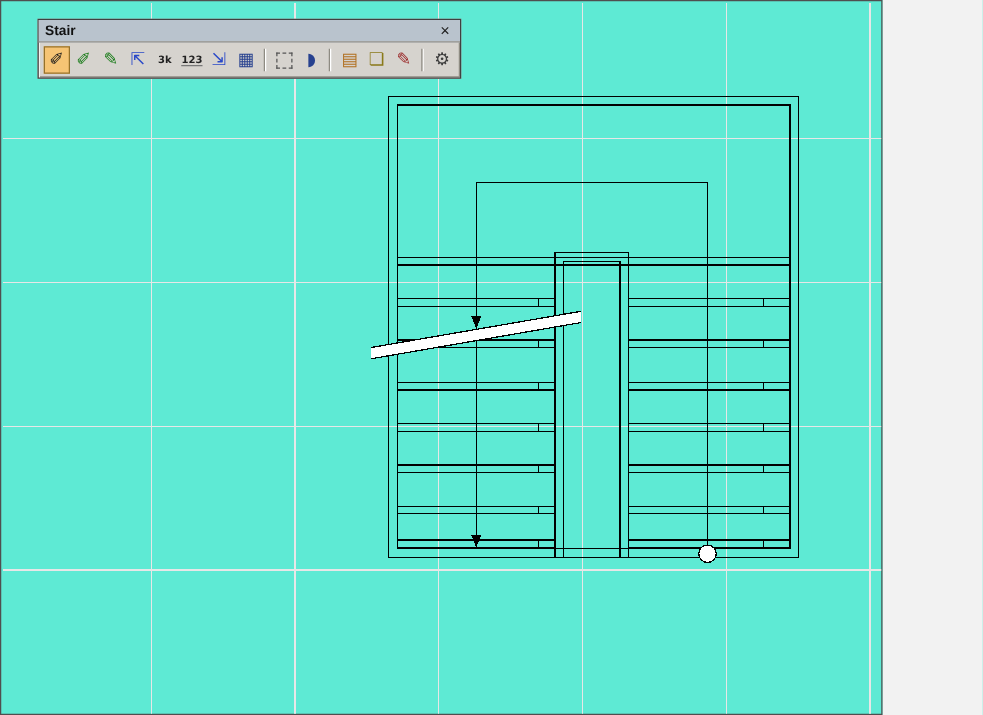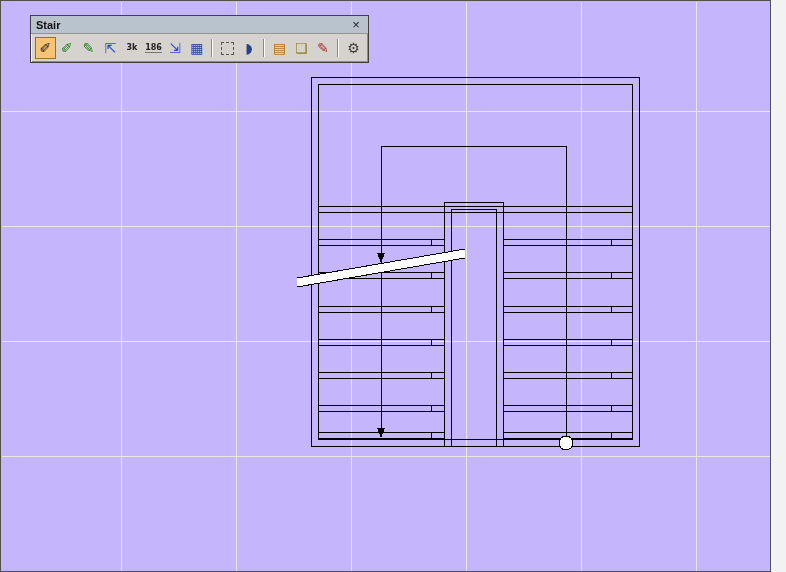--- a/index.html
+++ b/index.html
@@ -1,18 +1,18 @@
 <!DOCTYPE html>
 <html style="--line: #000000; --grid: #e7e7e7; --palette-bg: #d6d3ce; --titlebar-bg: #b9c3cd; --selected-tool-bg: #f6c474; --selected-tool-border: #96712a; --window-border: #4f4f4f;"><head>
 <meta charset="utf-8">
 <style>
   html,body{margin:0;padding:0;background:#f2f2f2;font-family:"Liberation Sans",sans-serif;}
   #window{
-    position:relative;width:771px;height:572px;box-sizing:border-box;
-    background:#c4b5fd;border:1px solid var(--window-border,#4f4f4f);overflow:hidden;
+    position:relative;width:706px;height:572px;box-sizing:border-box;
+    background:#5eead4;border:1px solid var(--window-border,#4f4f4f);overflow:hidden;
   }
   #window > svg{position:absolute;left:0;top:0;}
   .toolbar{
     position:absolute;left:29px;top:14px;width:337px;z-index:10;
     background:var(--palette-bg,#d6d3ce);
     border:1px solid #404040;
     box-shadow:inset 1px 1px 0 #f4f3ef, inset -1px -1px 0 #8f8c83;
   }
   .titlebar{
     height:17px;display:flex;align-items:center;padding:0 5px;
@@ -141,21 +141,21 @@
         <button class="tb-btn">
           <span class="tb-glyph" style="color: rgb(27, 124, 27);">✎</span>
         </button>
         <button class="tb-btn">
           <span class="tb-glyph" style="color: rgb(42, 73, 200);">⇱</span>
         </button>
         <button class="tb-btn">
           <span class="tb-glyph small" style="color: rgb(34, 34, 34);">3k</span>
         </button>
         <button class="tb-btn">
-          <span class="tb-glyph small underline" style="color: rgb(34, 34, 34);">186</span>
+          <span class="tb-glyph small underline" style="color: rgb(34, 34, 34);">123</span>
         </button>
         <button class="tb-btn">
           <span class="tb-glyph" style="color: rgb(42, 73, 200);">⇲</span>
         </button>
         <button class="tb-btn">
           <span class="tb-glyph" style="color: rgb(39, 65, 143);">▦</span>
         </button>
         <span class="tb-sep"></span>
         <button class="tb-btn">
           <span class="tb-glyph dashed-box" style="color: rgb(68, 68, 68);"></span>

